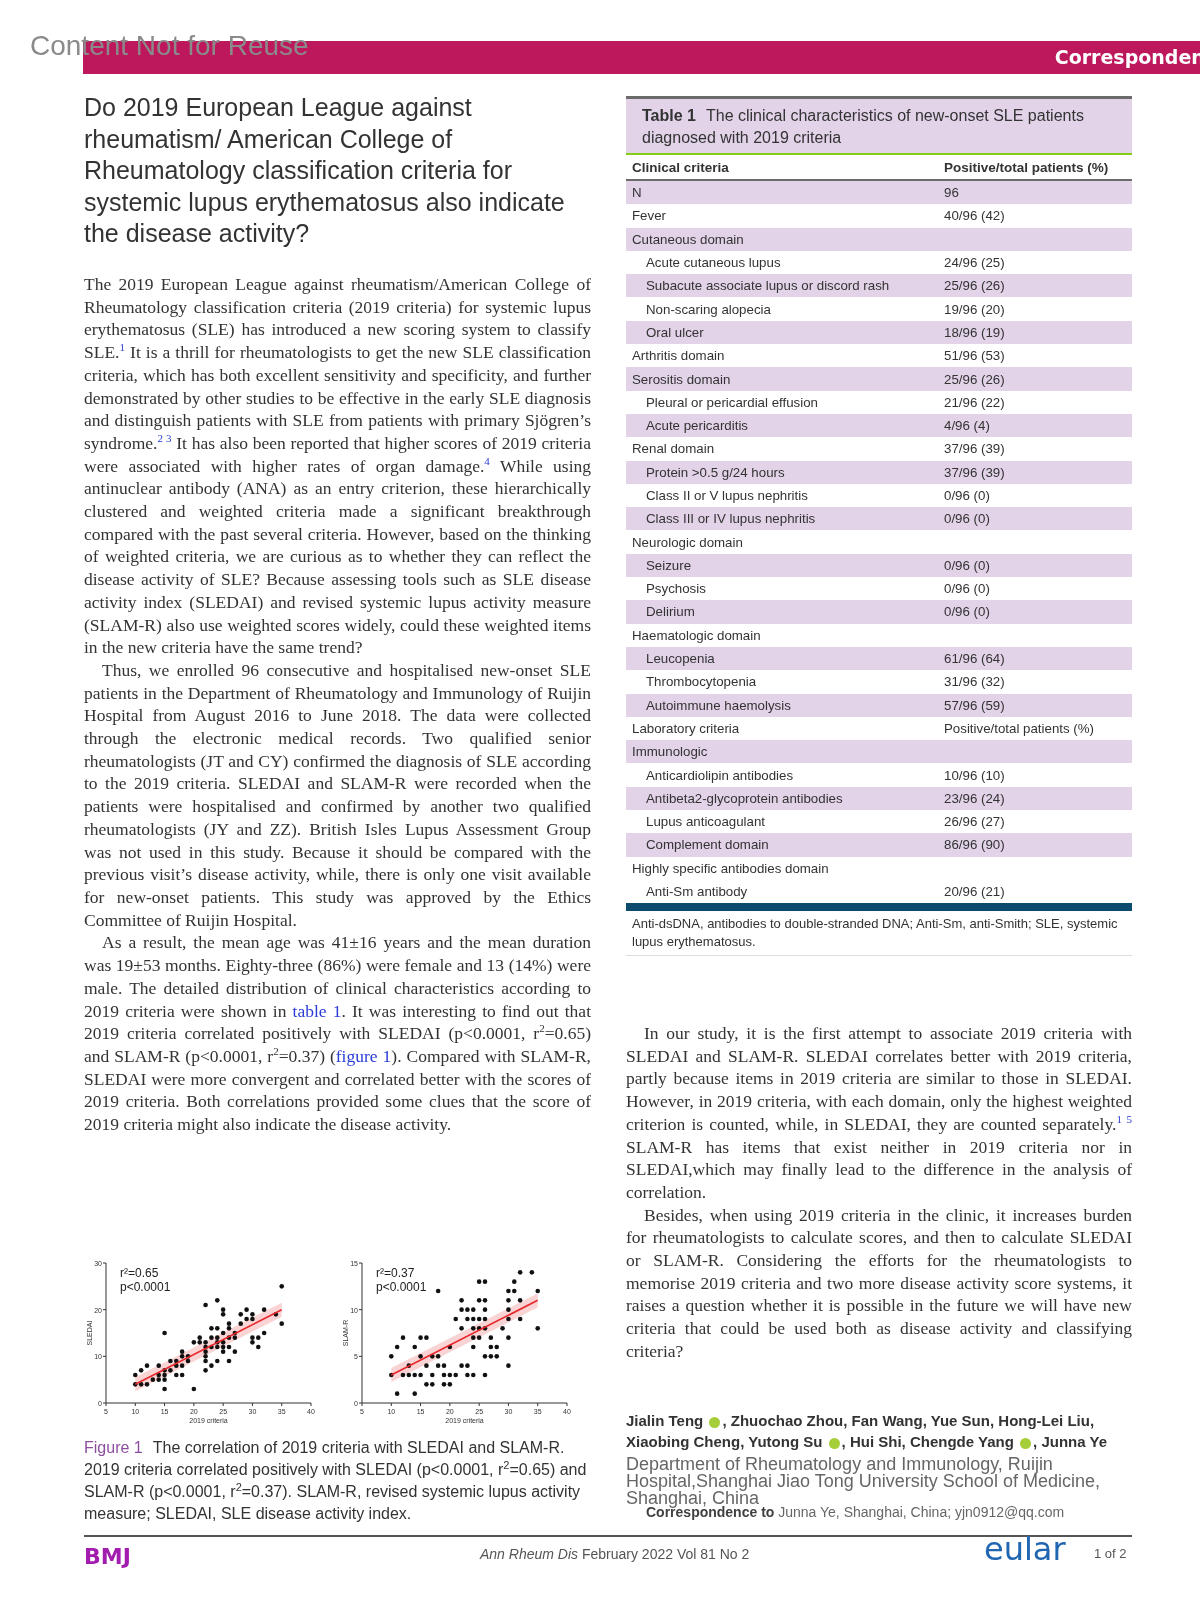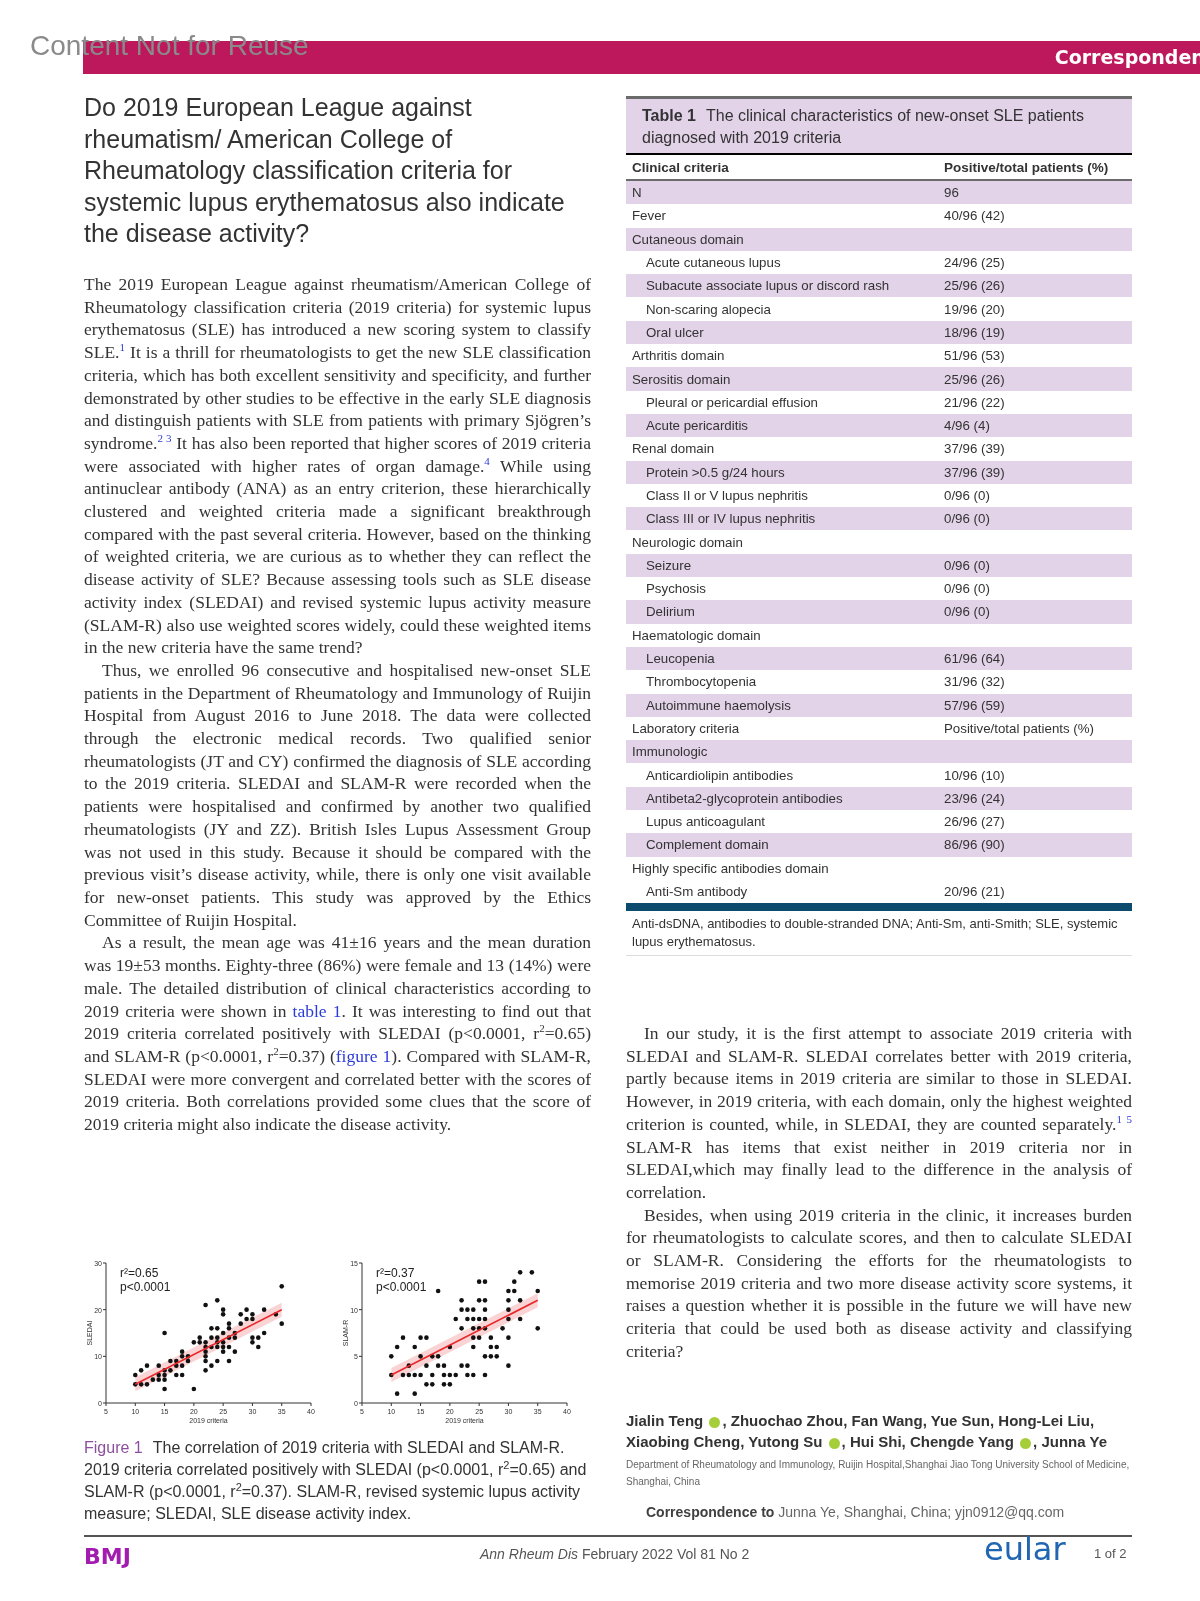--- a/index.html
+++ b/index.html
@@ -13,33 +13,33 @@
   .body-col p.ind { text-indent: 18px; }
   .ref { color: #2a3bd6; font-size: 11px; vertical-align: super; line-height: 0; }
   .link { color: #2a3bd6; }
   sup.s { font-size: 11px; vertical-align: super; line-height: 0; }
   .col-left { left: 84px; top: 273px; width: 507px; }
   .col-right { left: 626px; top: 1022px; width: 506px; }
   
   .tbl { position: absolute; left: 626px; top: 96px; width: 506px; font-family: "Liberation Sans", sans-serif; font-size: 13.3px; color: #333; }
   .tbl .caption { background: #e2d3e8; border-top: 3px solid #6b6b6b; padding: 6px 6px 4px 16px; font-size: 16px; line-height: 22px; }
   .tbl .caption b { font-weight: bold; margin-right: 10px; }
-  .tbl .hdr { display: flex; border-top: 2px solid #000000; border-bottom: 2px solid #6b6b6b; font-weight: bold; height: 28px; align-items: center; padding: 0 6px; font-size: 13.5px; }
+  .tbl .hdr { display: flex; border-top: 2px solid #84cc16; border-bottom: 2px solid #6b6b6b; font-weight: bold; height: 28px; align-items: center; padding: 0 6px; font-size: 13.5px; }
   .tbl .row { display: flex; height: 23.3px; align-items: center; padding: 0 6px; }
   .tbl .row.odd { background: #e2d3e8; }
   .tbl .c1 { width: 312px; }
   .tbl .c2 { flex: 1; }
   .tbl .row.sub .c1 { padding-left: 14px; }
   .tbl .foot { border-top: 8px solid #0c4a6e; padding: 4px 6px; font-size: 13px; line-height: 18px; border-bottom: 1px solid #ddd; }
   .fig-caption { position: absolute; left: 84px; top: 1437px; width: 510px; font-family: "Liberation Sans", sans-serif; font-size: 16px; line-height: 22px; color: #333; }
   .fig-caption .lbl { color: #8b4f9e; margin-right: 10px; }
   
   .authors { position: absolute; left: 626px; top: 1410px; width: 506px; font-family: "Liberation Sans", sans-serif; font-weight: bold; font-size: 15px; line-height: 21px; color: #333; }
   .orcid { display: inline-block; width: 11px; height: 11px; border-radius: 50%; background: #a6ce39; vertical-align: middle; margin: 0 2px; }
-  .affil { position: absolute; left: 626px; top: 1456px; width: 506px; font-family: "Liberation Sans", sans-serif; font-size: 10px; line-height: 17px; color: #666; }
+  .affil { position: absolute; left: 626px; top: 1456px; width: 506px; font-family: "Liberation Sans", sans-serif; font-size: 18px; line-height: 17px; color: #666; }
   .corr { position: absolute; left: 626px; top: 1504px; width: 506px; font-family: "Liberation Sans", sans-serif; font-size: 14px; color: #666; }
   .corr b { color: #404040; margin-left: 20px; }
   .footer-rule { position: absolute; left: 84px; top: 1535px; width: 1048px; border-top: 2px solid #555; }
   .bmj { position: absolute; left: 84px; top: 1544px; font-family: "DejaVu Sans", sans-serif; font-weight: bold; font-size: 22px; color: #a21caf; }
   .journal { position: absolute; left: 480px; top: 1546px; font-family: "Liberation Sans", sans-serif; font-size: 14px; color: #555; }
   .journal i { font-style: italic; }
   .eular { position: absolute; left: 984px; top: 1530px; font-family: "DejaVu Sans", sans-serif; font-size: 32px; color: #2066b1; }
   .pageno { position: absolute; left: 1094px; top: 1546px; font-family: "Liberation Sans", sans-serif; font-size: 13px; color: #555; }
 </style>
 </head>

